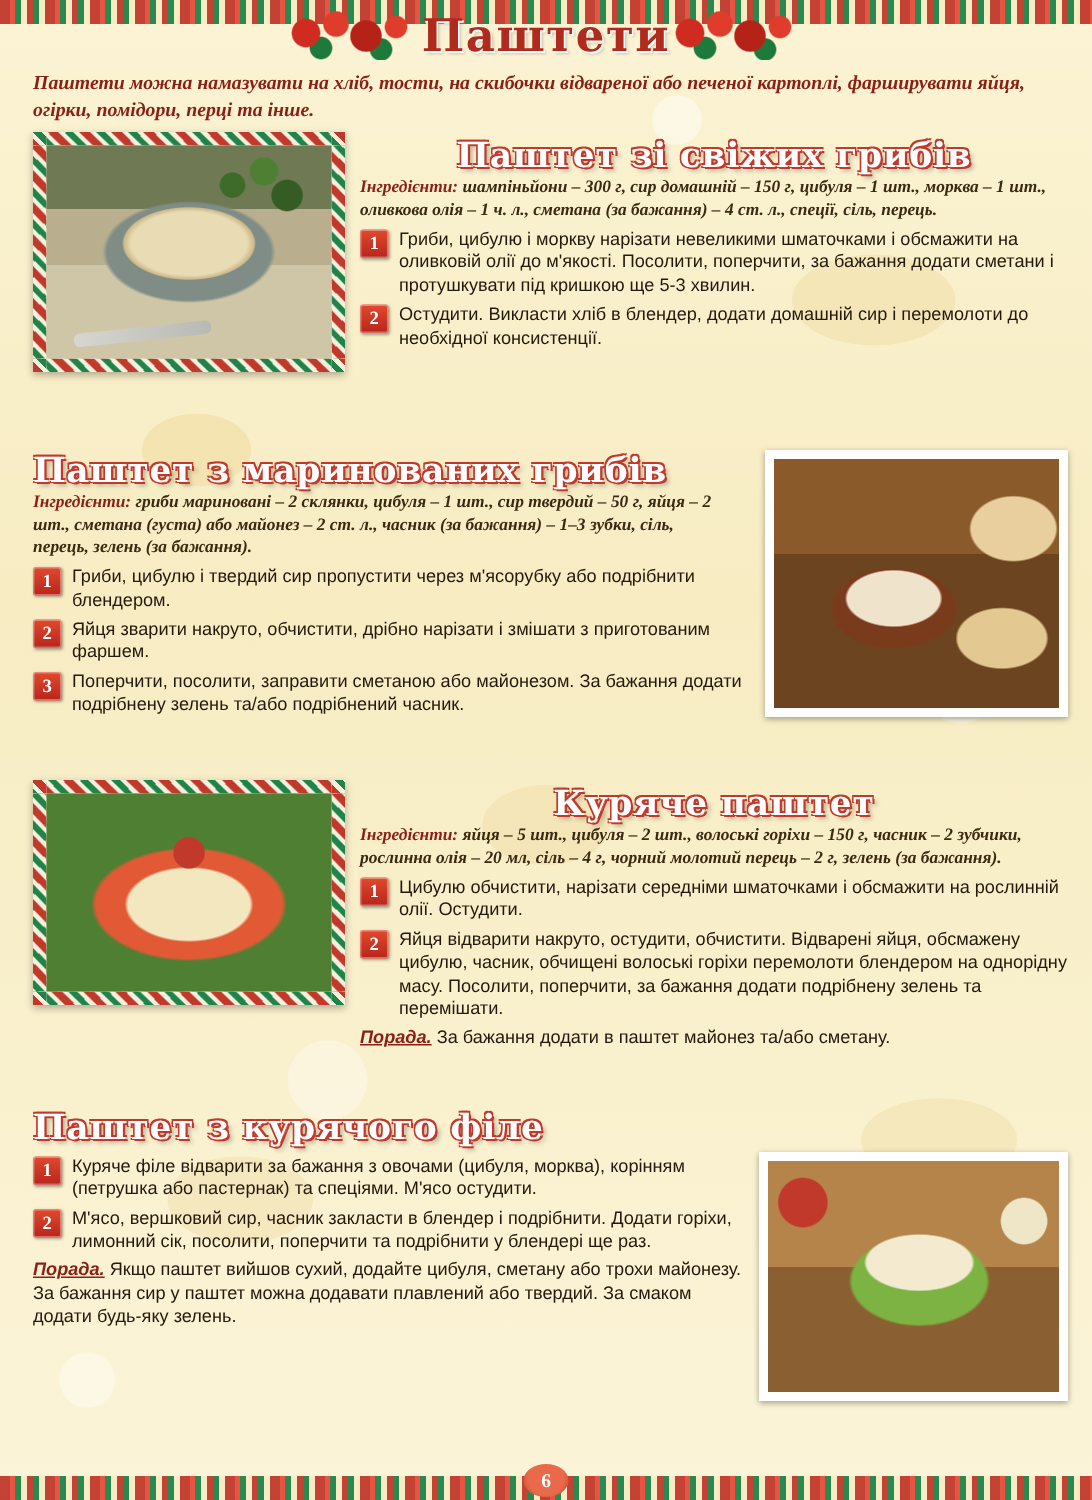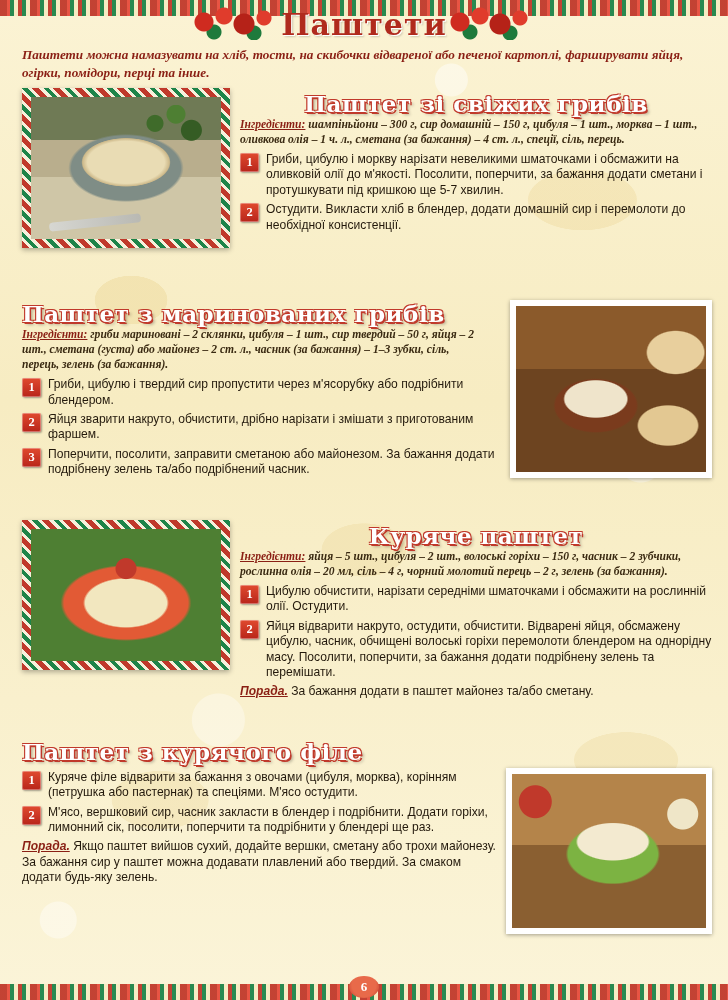--- a/index.html
+++ b/index.html
@@ -89,21 +89,21 @@
     text-shadow: 1.5px 1.5px 0 #c0392b, -1px -1px 0 #c0392b, 1px -1px 0 #c0392b, -1px 1px 0 #c0392b, 3px 3px 3px rgba(0,0,0,.25);
     letter-spacing: .5px;
   }
   .ingredients {
     font-family: "Liberation Serif", serif;
     font-size: 11.6px; line-height: 1.3;
     font-style: italic; font-weight: bold;
     color: #3a2a12;
   }
   .ingredients .lbl {
-    color: #8a1f14; text-decoration: underline; font-style: italic; text-align: center;
+    color: #8a1f14; font-style: italic; text-align: center;
   }
   .steps { margin-top: 5px; }
   .step { display: flex; align-items: flex-start; margin-bottom: 4px; }
   .num {
     flex: 0 0 auto;
     width: 19px; height: 19px; margin-right: 7px; margin-top: 1px;
     background: linear-gradient(180deg,#e04a2f,#b8251a);
     color: #fff; font-weight: bold; font-size: 12.5px;
     display: flex; align-items: center; justify-content: center;
     border-radius: 2px;
@@ -237,21 +237,21 @@
 
   <div class="blk b1">
     <div class="recipe-title t-center-right">Паштет зі свіжих грибів</div>
     <div class="ingredients">
       <span class="lbl">Інгредієнти:</span>
       <span>шампіньйони – 300 г, сир домашній – 150 г, цибуля – 1 шт., морква – 1 шт., оливкова олія – 1 ч. л., сметана (за бажання) – 4 ст. л., спеції, сіль, перець.</span>
     </div>
     <div class="steps">
       <div class="step">
         <div class="num">1</div>
-        <div class="step-text">Гриби, цибулю і моркву нарізати невеликими шматочками і обсмажити на оливковій олії до м'якості. Посолити, поперчити, за бажання додати сметани і протушкувати під кришкою ще 5-7 хвилин.</div>
+        <div class="step-text">Гриби, цибулю і моркву нарізати невеликими шматочками і обсмажити на оливковій олії до м'якості. Посолити, поперчити, за бажання додати сметани і протушкувати під кришкою ще 5-3 хвилин.</div>
       </div>
       <div class="step">
         <div class="num">2</div>
         <div class="step-text">Остудити. Викласти хліб в блендер, додати домашній сир і перемолоти до необхідної консистенції.</div>
       </div>
     </div>
   </div>
 
   <div class="photo framed p2">
     <div class="pic-inner"></div>
@@ -316,18 +316,18 @@
         <div class="num">1</div>
         <div class="step-text">Куряче філе відварити за бажання з овочами (цибуля, морква), корінням (петрушка або пастернак) та спеціями. М'ясо остудити.</div>
       </div>
       <div class="step">
         <div class="num">2</div>
         <div class="step-text">М'ясо, вершковий сир, часник закласти в блендер і подрібнити. Додати горіхи, лимонний сік, посолити, поперчити та подрібнити у блендері ще раз.</div>
       </div>
     </div>
     <div class="tip">
       <b>Порада.</b>
-      <span>Якщо паштет вийшов сухий, додайте вершки, сметану або трохи майонезу. За бажання сир у паштет можна додавати плавлений або твердий. За смаком додати будь-яку зелень.</span>
+      <span>Якщо паштет вийшов сухий, додайте цибуля, сметану або трохи майонезу. За бажання сир у паштет можна додавати плавлений або твердий. За смаком додати будь-яку зелень.</span>
     </div>
   </div>
 
   <div class="page-number">6</div>
 </div>
 
 </body></html>

